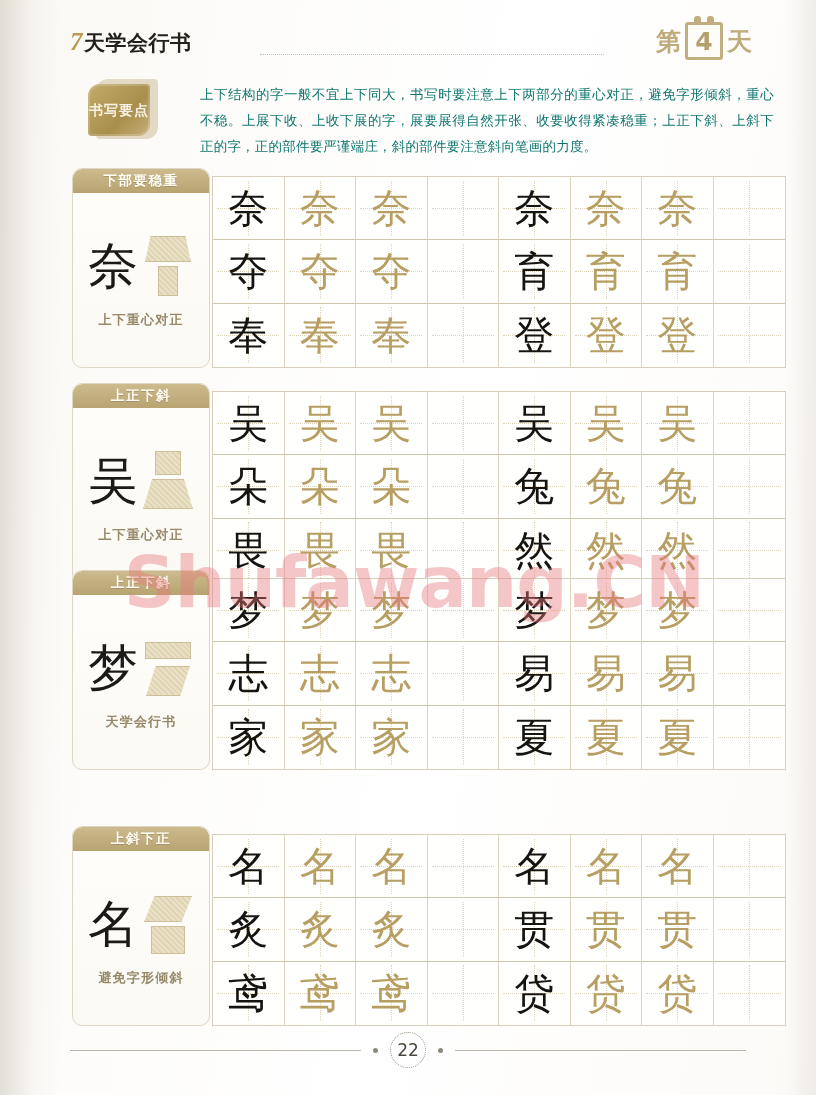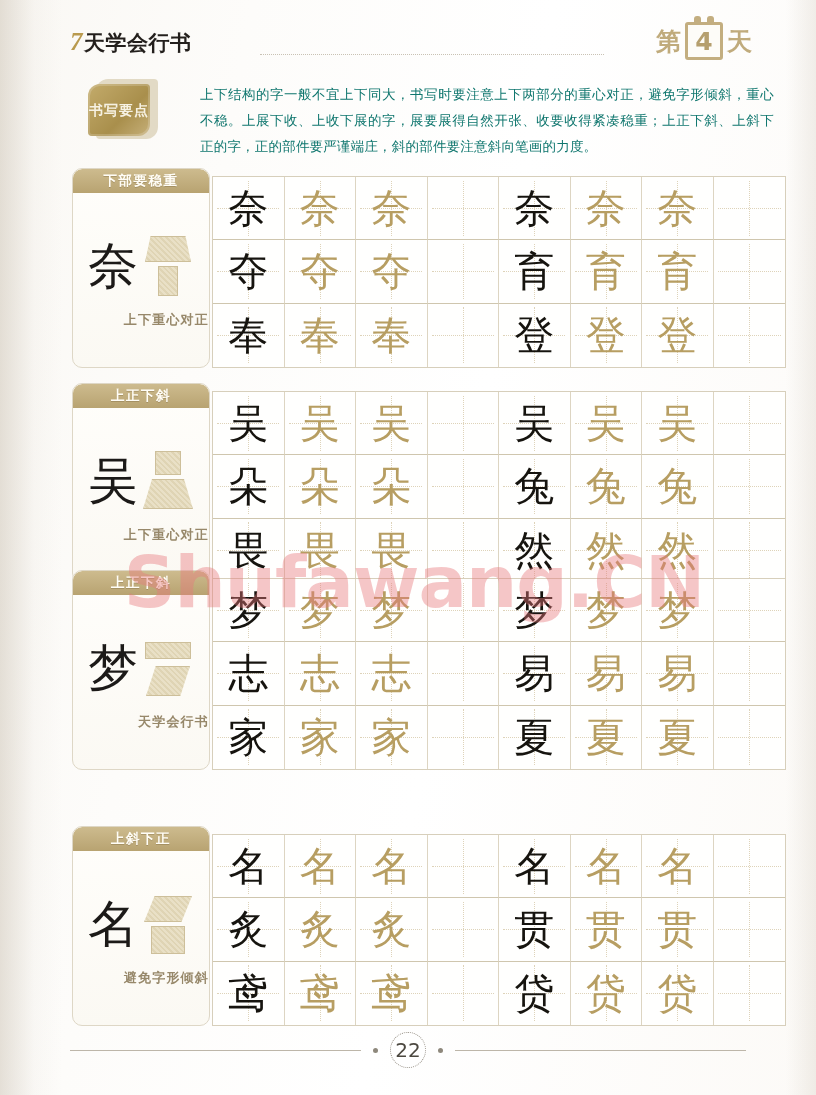--- a/index.html
+++ b/index.html
@@ -137,21 +137,21 @@
   }
   .shape-stack {
     width: 52px; height: 64px; position: relative;
   }
   .shp {
     position:absolute; left:50%; transform: translateX(-50%);
     background: repeating-linear-gradient(45deg,#e9e0c6 0 2px,#dfd4b4 2px 4px);
     border: 1px solid #cdbf9a;
   }
   .caption {
-    position:absolute; bottom: 40px; left:0; right:0; text-align:right;
+    position:absolute; bottom: 40px; left:0; right:0; text-align:center;
     font-size: 13px; color:#8e8straight; color:#97886a; letter-spacing: 1.2px;
     font-weight: 600;
   }
 
   
   .grid {
     position:absolute; left: 140px; right: 0; top: 8px;
     height: 192px;
     border: 1px solid #d7cfbb;
     display: grid;
@@ -198,21 +198,21 @@
   .footer {
     position:absolute; left: 70px; right: 70px; top: 1030px; height: 40px;
     display:flex; align-items:center; justify-content:center; gap: 0;
   }
   .f-line { flex: 1; border-top: 1px solid #bdb6a9; }
   .f-dot { width:5px; height:5px; border-radius:50%; background:#8e887c; margin:0 12px; }
   .page-num {
     width: 36px; height:36px; border-radius:50%;
     border: 1px dotted #9a9param; border: 1px dotted #9a948a;
     display:flex; align-items:center; justify-content:center;
-    font-size: 20px; color:#4c4840; font-family:"DejaVu Sans", sans-serif;
+    font-size: 17px; color:#4c4840; font-family:"DejaVu Sans", sans-serif;
     background:#fff;
   }
 </style>
 </head>
 <body>
 
 <div class="page"></div>
 <div class="paper-tex"></div>
 <div class="edge-shade"></div>
 <div class="edge-shade-r"></div>

